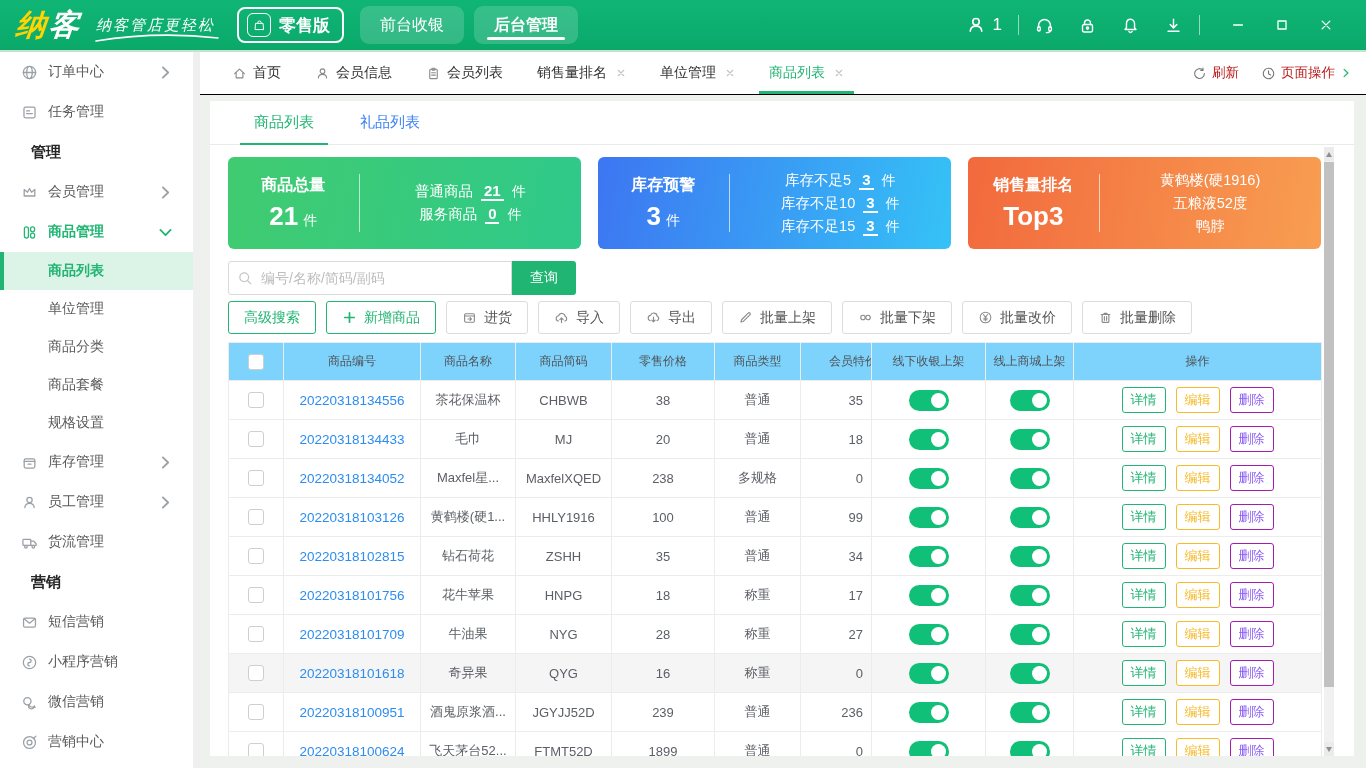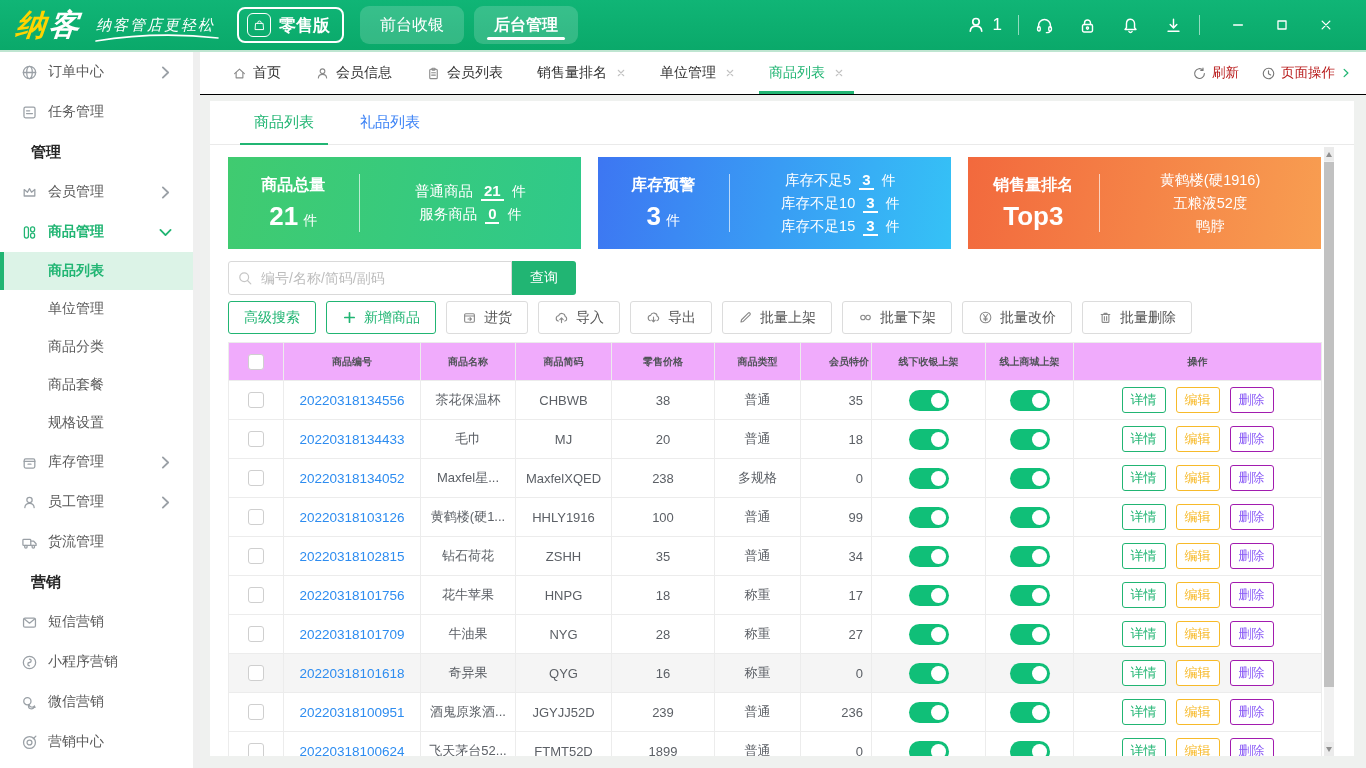--- a/index.html
+++ b/index.html
@@ -63,21 +63,21 @@
 
   
   .content { position:absolute; left:200px; top:95px; right:0; bottom:0; background:#eff1ef; }
   .panel { position:absolute; left:10px; top:6px; right:12px; bottom:12px; background:#fff; overflow:hidden; }
   .inner-tabs { height:44px; border-bottom:1px solid #eaeaea; display:flex; padding-left:30px; }
   .itab { display:flex; align-items:center; padding:0 14px; margin-right:18px; font-size:15px; color:#3b82f6; position:relative; cursor:pointer; }
   .itab.active { color:#21b573; }
   .itab.active::after { content:""; position:absolute; left:0; right:0; bottom:-1px; height:2px; background:#21b573; }
 
   .cards { display:flex; gap:17px; margin:12px 33px 0 18px; }
-  .card { flex:1; height:92px; border-radius:0; color:#fff; display:flex; align-items:center; }
+  .card { flex:1; height:92px; border-radius:6px; color:#fff; display:flex; align-items:center; }
   .c-left { width:37%; display:flex; flex-direction:column; align-items:center; gap:5px; }
   .c-title { font-size:16px; font-weight:600; }
   .c-val { display:flex; align-items:baseline; gap:5px; }
   .c-big { font-size:26px; font-weight:800; }
   .c-unit { font-size:14px; }
   .c-div { width:1px; height:58px; background:rgba(255,255,255,.65); }
   .c-right { flex:1; display:flex; flex-direction:column; align-items:center; justify-content:center; gap:4px; }
   .c-line { font-size:14.5px; display:flex; align-items:baseline; gap:8px; }
   .c-num { font-weight:800; font-size:15px; border-bottom:2px solid #fff; padding:0 3px; }
   .c-unit2 { font-size:14px; }
@@ -90,21 +90,21 @@
   .query-btn { width:64px; height:34px; background:#21b573; color:#fff; border:none; font-size:14px; border-radius:0 3px 3px 0; cursor:pointer; font-family:inherit; }
 
   .btn-row { display:flex; gap:10px; margin:6px 18px 0; }
   .tbtn { height:33px; padding:0 15px; background:#fff; border:1px solid #dcdcdc; border-radius:3px; color:#555; font-size:14px; display:flex; align-items:center; gap:7px; cursor:pointer; font-family:inherit; white-space:nowrap; }
   .tbtn .icon { color:#8a8a8a; } .tbtn .icon svg { width:15px; height:15px; }
   .tbtn.green { border-color:#21b573; color:#21b573; }
   .tbtn.green .icon { color:#21b573; }
 
   .ptable { margin:8px 0 0 18px; border-collapse:collapse; table-layout:fixed; width:1093px; font-size:13px; color:#5c6066; }
   .ptable th, .ptable td { border:1px solid #ececec; text-align:center; padding:0; overflow:hidden; white-space:nowrap; }
-  .ptable thead th { background:#f0abfc; font-weight:700; color:#4f5257; font-size:10px; height:38px; }
+  .ptable thead th { background:#7dd3fc; font-weight:400; color:#4f5257; font-size:12px; height:38px; }
   .ptable td { height:39px; background-clip:padding-box; }
   .ptable th.clip { text-align:left; padding-left:28px; }
   td.member { text-align:right; padding-right:8px; }
   a.pid { color:#2d8cf0; text-decoration:none; font-size:13.5px; cursor:pointer; }
   .checkbox { display:inline-block; width:16px; height:16px; border:1px solid #cfcfcf; border-radius:3px; background:#fff; vertical-align:middle; cursor:pointer; }
   tr.hovered td { background:#f5f5f5; }
   .toggle { display:inline-block; position:relative; width:40px; height:21px; border-radius:11px; background:#10bf78; vertical-align:middle; cursor:pointer; }
   .toggle i { position:absolute; right:3px; top:3px; width:15px; height:15px; border-radius:50%; background:#fff; }
   .mini { display:inline-block; padding:3px 8px; border-radius:3px; background:#fff; font-size:13px; margin:0 5px; cursor:pointer; font-family:inherit; }
   .mini.detail { border:1px solid #21b573; color:#21b573; }

